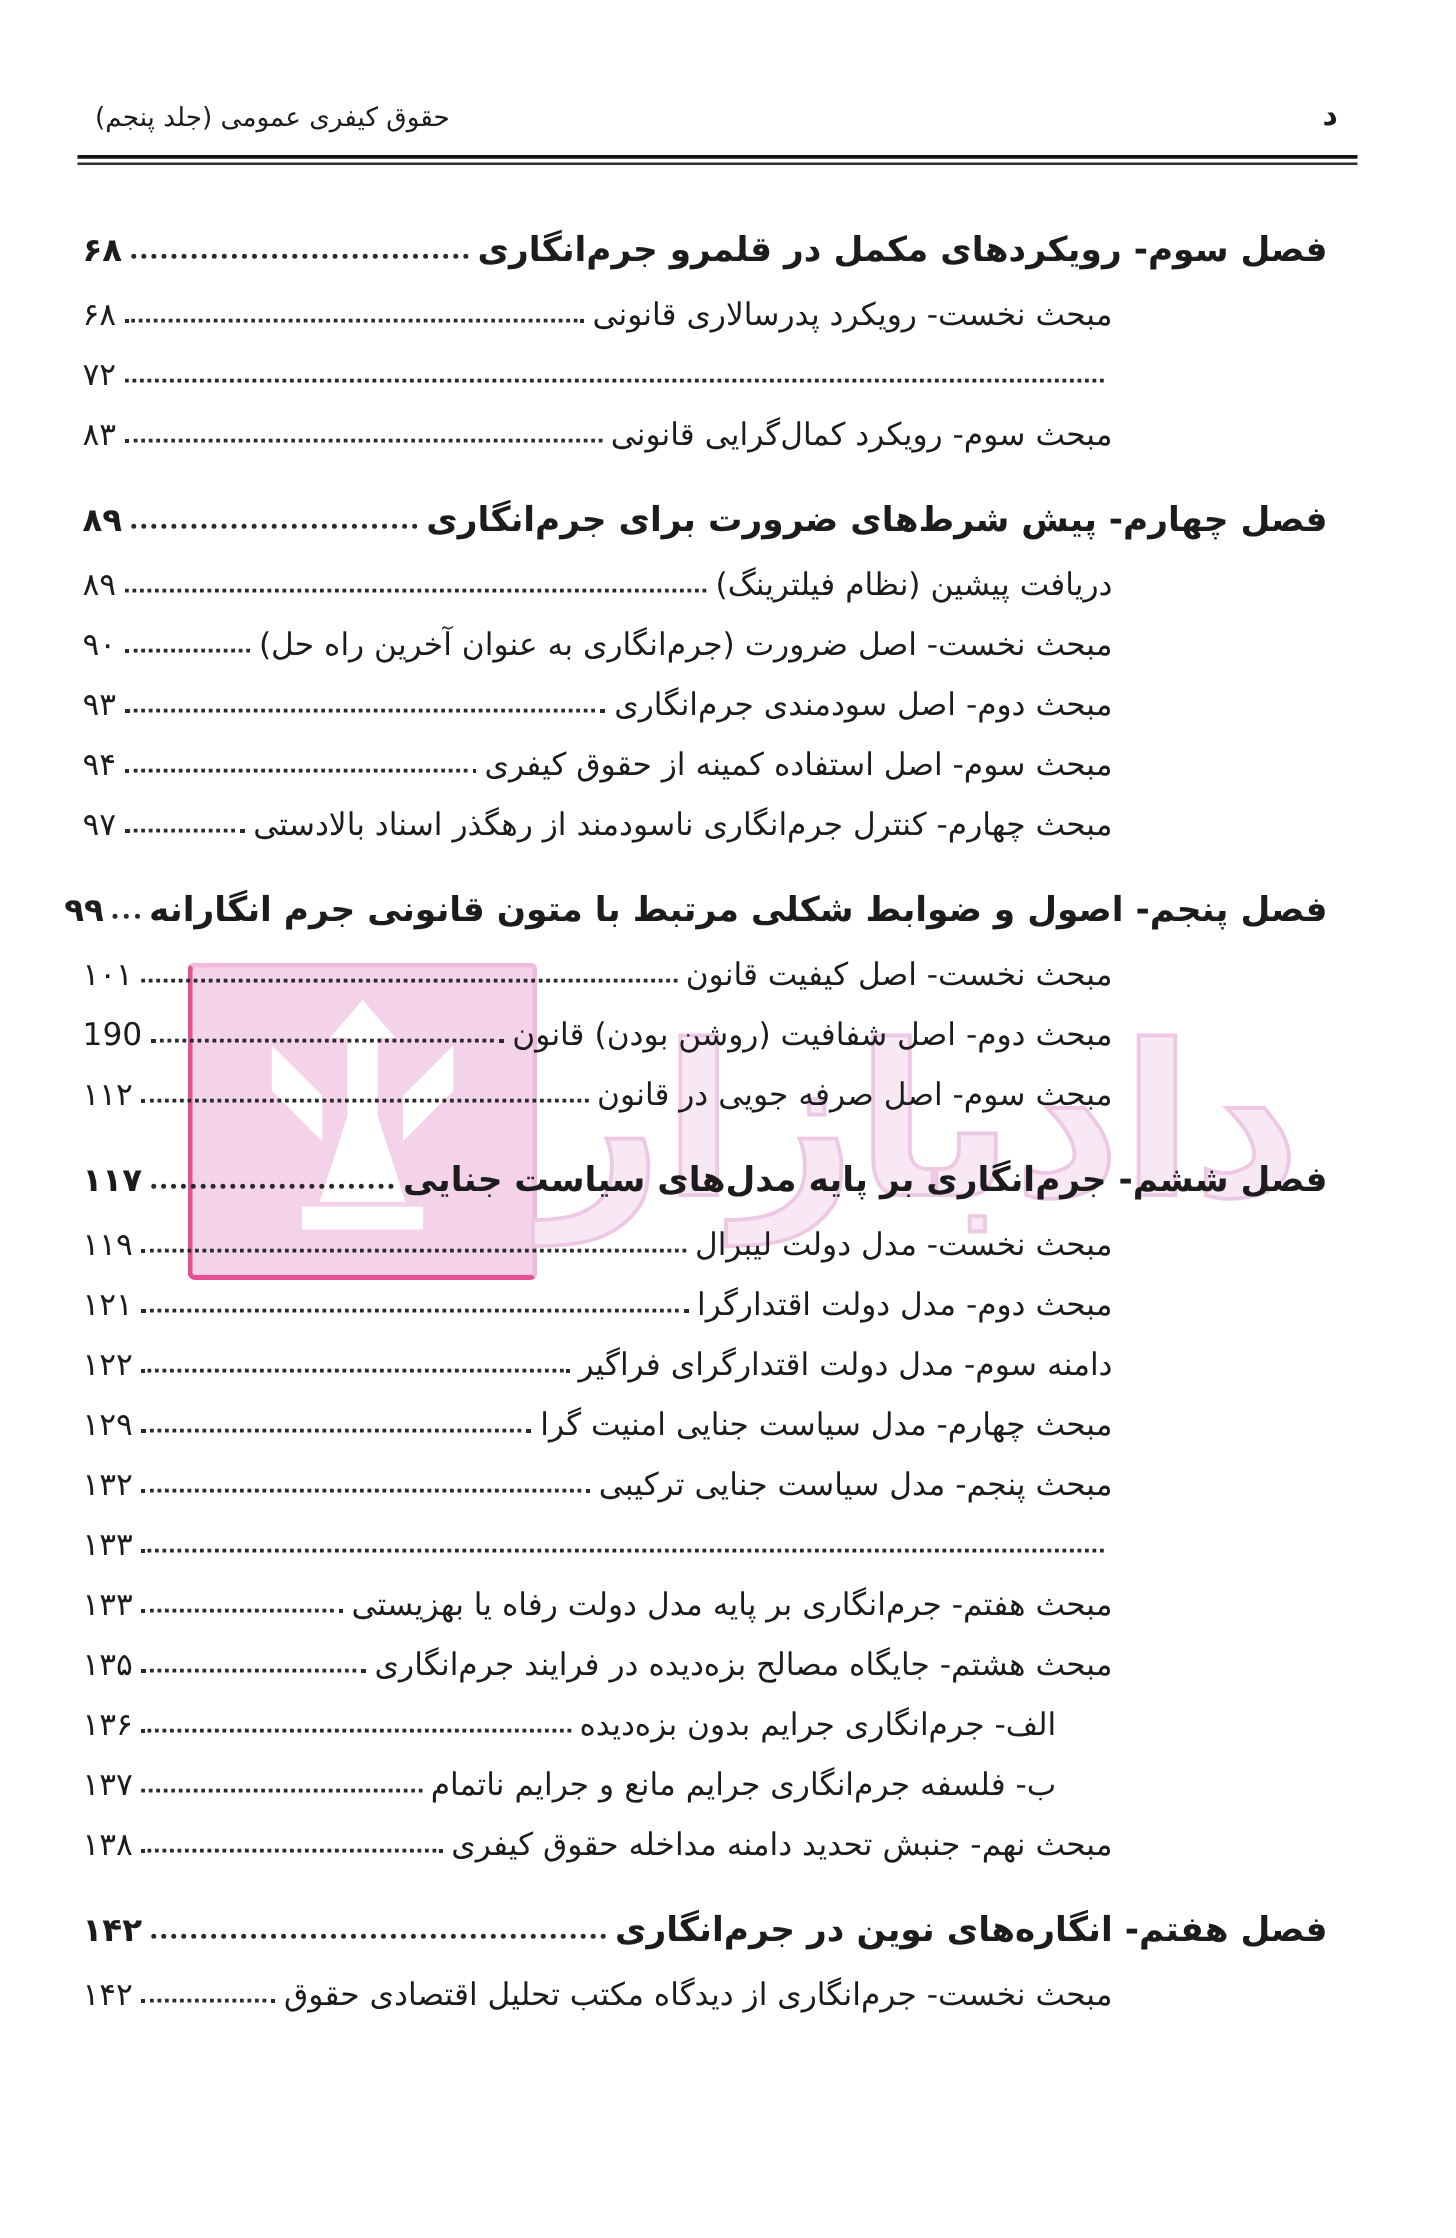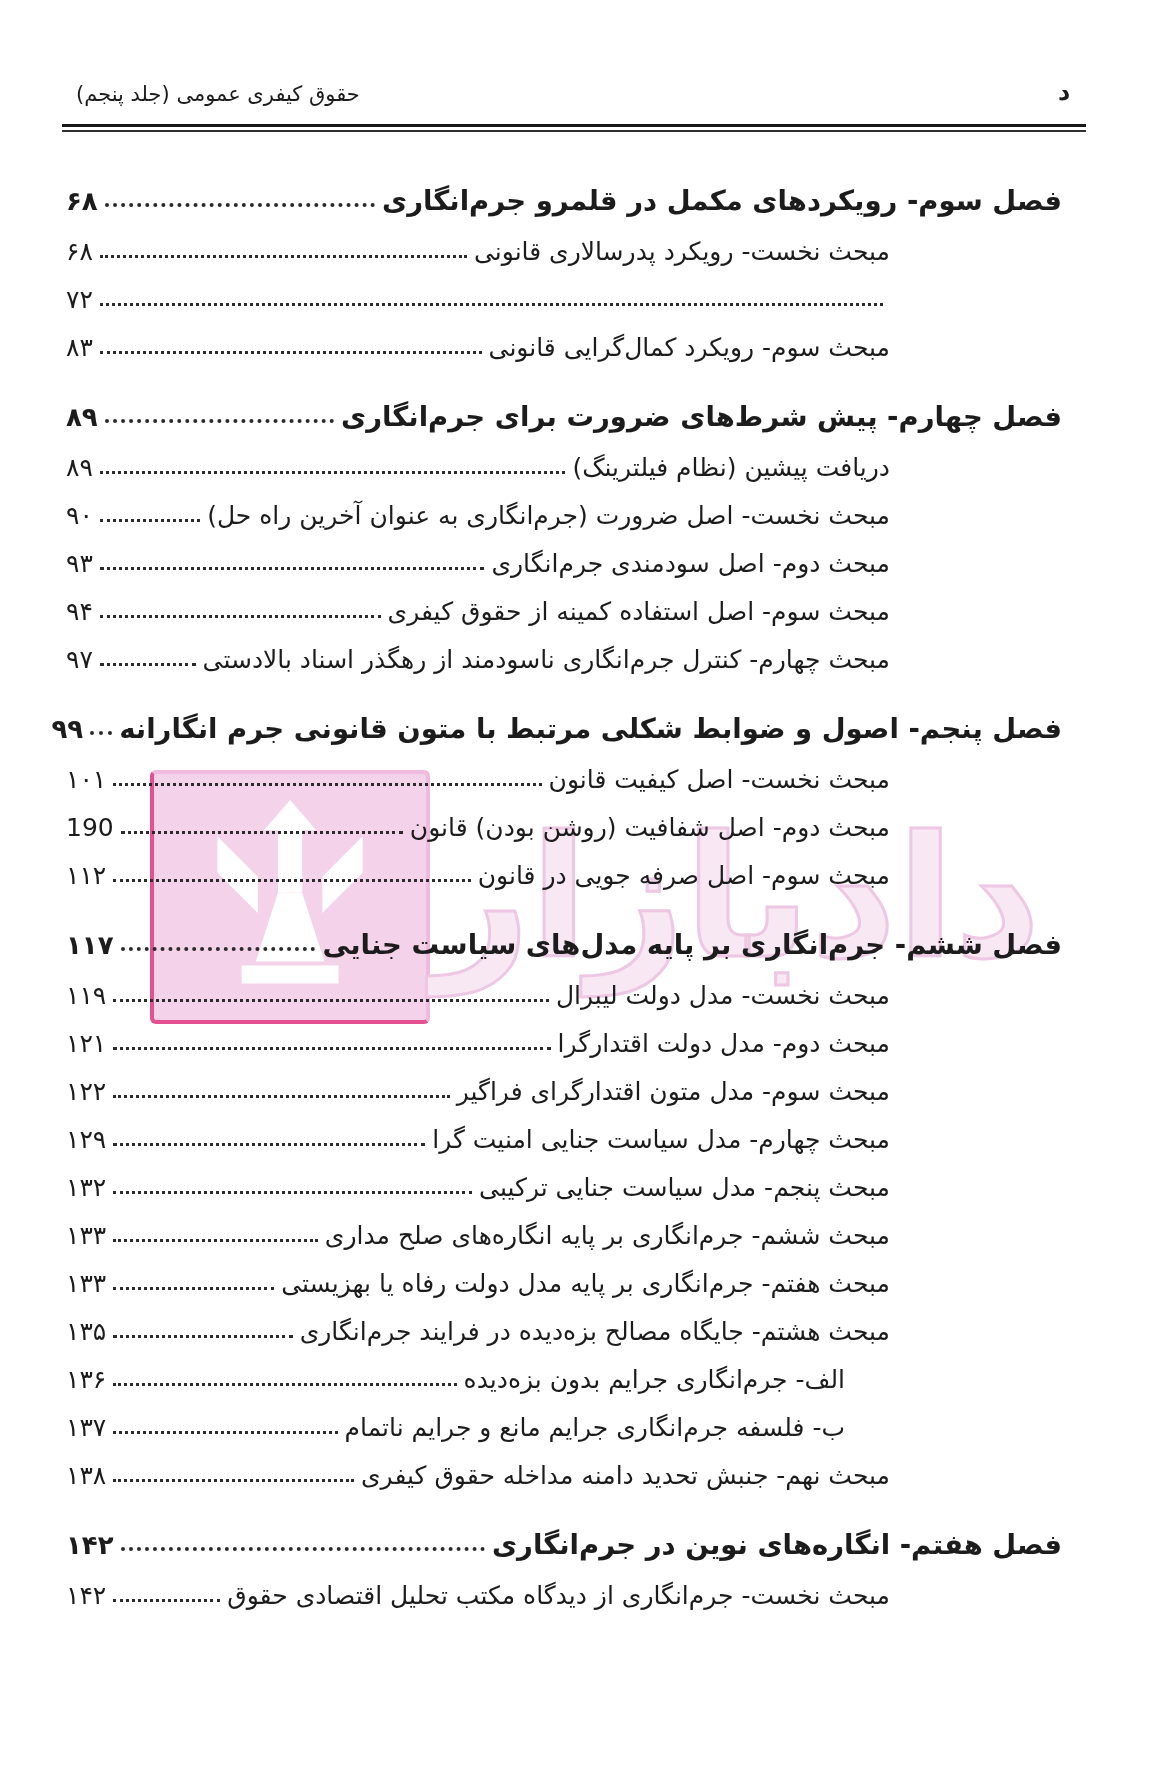--- a/index.html
+++ b/index.html
@@ -154,36 +154,35 @@
     <span class="t">مبحث نخست- مدل دولت لیبرال</span>
     <span class="lead"></span>
     <span class="num">۱۱۹</span>
   </div>
     <div class="row item">
     <span class="t">مبحث دوم- مدل دولت اقتدارگرا</span>
     <span class="lead"></span>
     <span class="num">۱۲۱</span>
   </div>
     <div class="row item">
-    <span class="t">مبحث سوم- مدل متون اقتدارگرای فراگیر</span>
+    <span class="t">دامنه سوم- مدل دولت اقتدارگرای فراگیر</span>
     <span class="lead"></span>
     <span class="num">۱۲۲</span>
   </div>
     <div class="row item">
     <span class="t">مبحث چهارم- مدل سیاست جنایی امنیت گرا</span>
     <span class="lead"></span>
     <span class="num">۱۲۹</span>
   </div>
     <div class="row item">
     <span class="t">مبحث پنجم- مدل سیاست جنایی ترکیبی</span>
     <span class="lead"></span>
     <span class="num">۱۳۲</span>
   </div>
     <div class="row item">
-    <span class="t">مبحث ششم- جرم‌انگاری بر پایه انگاره‌های صلح مداری</span>
     <span class="lead"></span>
     <span class="num">۱۳۳</span>
   </div>
     <div class="row item">
     <span class="t">مبحث هفتم- جرم‌انگاری بر پایه مدل دولت رفاه یا بهزیستی</span>
     <span class="lead"></span>
     <span class="num">۱۳۳</span>
   </div>
     <div class="row item">
     <span class="t">مبحث هشتم- جایگاه مصالح بزه‌دیده در فرایند جرم‌انگاری</span>

